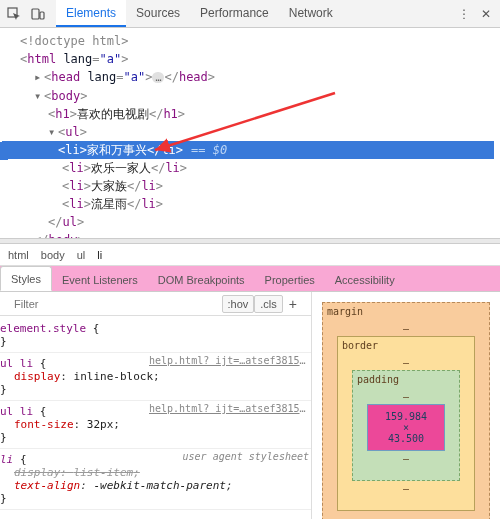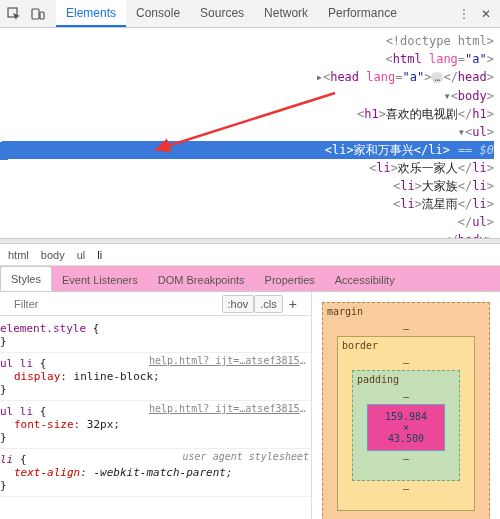--- a/index.html
+++ b/index.html
@@ -5,24 +5,24 @@
 * { box-sizing: border-box; margin: 0; padding: 0; }
 body { font-family: "Segoe UI", Arial, sans-serif; font-size: 12px; color: #333; background: #fff; width: 500px; height: 519px; overflow: hidden; position: relative; }
 .toolbar { display: flex; align-items: center; height: 28px; border-bottom: 1px solid #ccc; padding: 0 6px; background: #f3f3f3; }
 .toolbar .tb-left { display: flex; align-items: center; gap: 8px; }
 .toolbar .tb-icon { width: 16px; height: 16px; display: flex; align-items: center; justify-content: center; color: #555; cursor: pointer; }
 .toolbar .tabs { display: flex; margin-left: 10px; }
 .toolbar .tab { padding: 6px 10px 5px; font-size: 12px; color: #555; cursor: pointer; border-bottom: 2px solid transparent; }
 .toolbar .tab.active { color: #1a73e8; border-bottom: 2px solid #1a73e8; background: #fff; }
 .toolbar .spacer { flex: 1; }
 .dom { padding: 4px 6px; font-family: Menlo, Consolas, monospace; font-size: 12px; line-height: 18px; position: relative; height: 210px; overflow: hidden; }
-.dom .line { white-space: pre; text-align: right; }
+.dom .line { white-space: pre; }
 .punct { color: #888; }
 .tag { color: #881280; }
-.attr-n { color: #ec4899; }
+.attr-n { color: #0f172a; }
 .attr-v { color: #1a1aa6; }
 .txt { color: #222; }
 .tri { color: #6e6e6e; display:inline-block; width:10px; }
 .sel-line { background: #3879d9; color: #fff; padding-left: 4px; margin-left: -4px; }
 .sel-line .tag, .sel-line .punct, .sel-line .txt { color: #fff; }
 .eqsl { color: #bcd5f5; font-style: italic; margin-left: 8px; }
 .gutter { position: absolute; left: 0; top: 114px; width: 8px; height: 18px; background: #3879d9; }
 .indent1 { padding-left: 14px; }
 .indent2 { padding-left: 28px; }
 .indent3 { padding-left: 42px; }
@@ -75,24 +75,23 @@
       </div>
     <div class="tb-icon">
         <svg width="14" height="14" viewBox="0 0 14 14">
           <rect x="1" y="2" width="7" height="10" rx="1" fill="none" stroke="#555" stroke-width="1.2"></rect>
           <rect x="9" y="5" width="4" height="7" rx="1" fill="none" stroke="#555" stroke-width="1.2"></rect>
         </svg>
       </div>
   </div>
   <div class="tabs">
     <div class="tab active">Elements</div>
-    <div class="tab">Console</div>
     <div class="tab">Sources</div>
+    <div class="tab">Performance</div>
     <div class="tab">Network</div>
-    <div class="tab">Performance</div>
   </div>
   <div class="spacer"></div>
   <div class="tb-icon">⋮</div>
   <div class="tb-icon" style="margin-left:6px">✕</div>
 </div>
 
 <div class="dom">
   <div class="gutter"></div>
   <div class="line indent1"><span class="punct">&lt;!doctype html&gt;</span></div>
   <div class="line indent1"><span class="punct">&lt;</span><span class="tag">html</span> <span class="attr-n">lang</span><span class="punct">=</span><span class="attr-v">"a"</span><span class="punct">&gt;</span></div>
@@ -154,20 +153,21 @@
       </div>
       <div class="rule">
         <a class="src">help.html? ijt=…atsef3815ka:13</a>
         <span class="selector">ul li</span> <span class="brace">{</span>
         <div class="decl"><span class="prop">font-size</span>: <span class="propv">32px</span>;</div>
         <span class="brace">}</span>
       </div>
       <div class="rule">
         <span class="src ua">user agent stylesheet</span>
         <span class="selector" style="font-style:italic">li</span> <span class="brace">{</span>
+        <div class="decl over" style="font-style:italic"><span>display</span>: <span>list-item</span>;</div>
         <div class="decl" style="font-style:italic"><span class="prop">text-align</span>: <span class="propv">-webkit-match-parent</span>;</div>
         <span class="brace">}</span>
       </div>
     </div>
   </div>
 
   <div class="sidepane">
     <div class="boxmodel">
       <div class="bm-margin">
         <span class="bm-label">margin</span>

